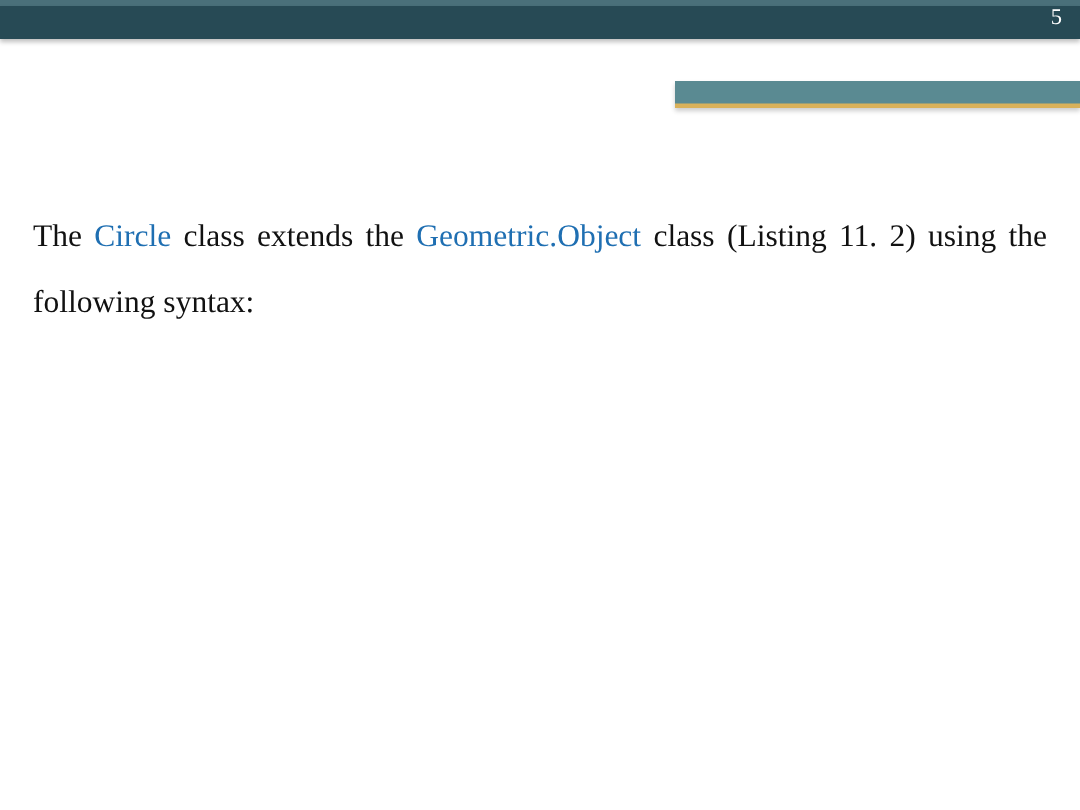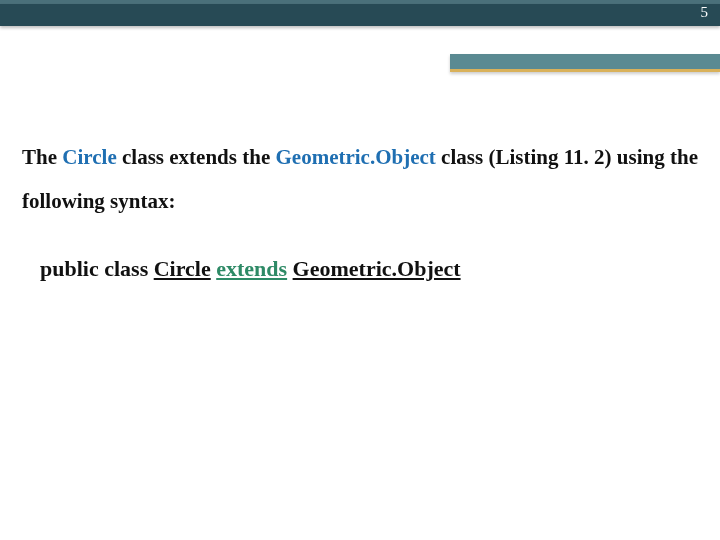--- a/index.html
+++ b/index.html
@@ -45,21 +45,21 @@
     box-shadow: 0 2px 3px rgba(0,0,0,0.2);
   }
   .content {
     position: absolute;
     top: 135px;
     left: 22px;
     right: 22px;
   }
   .para1 {
     font-size: 21px;
-    font-weight: bold;
+    font-weight: normal;
     color: #111;
     line-height: 2.1;
     text-align: justify;
   }
   .para1 .blue { color: #1f6fb2; }
   .codeline {
     margin-top: 28px;
     margin-left: 18px;
     font-size: 22px;
     font-weight: bold;
@@ -78,16 +78,13 @@
     <span class="page-number">5</span>
   </div>
 </div>
 
 <div class="accent-block"></div>
 
 <div class="content">
   <p class="para1">
     <span>The </span><span class="blue">Circle</span><span> class extends the </span><span class="blue">Geometric.Object</span><span> class (Listing 11. 2) using the following syntax:</span>
   </p>
-  <p class="codeline">
-    <span>public class </span><span class="kw">Circle</span><span> </span><span class="gr">extends</span><span> </span><span class="kw">Geometric.Object</span>
-  </p>
 </div>
 
 </body></html>

